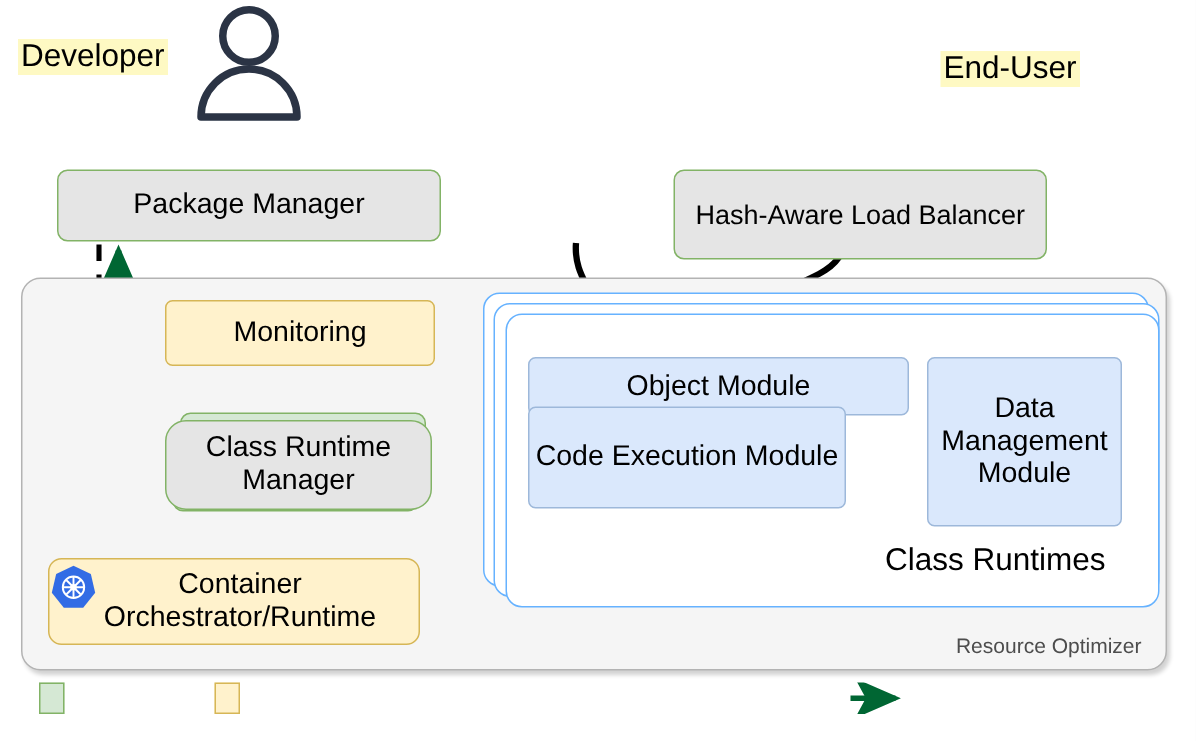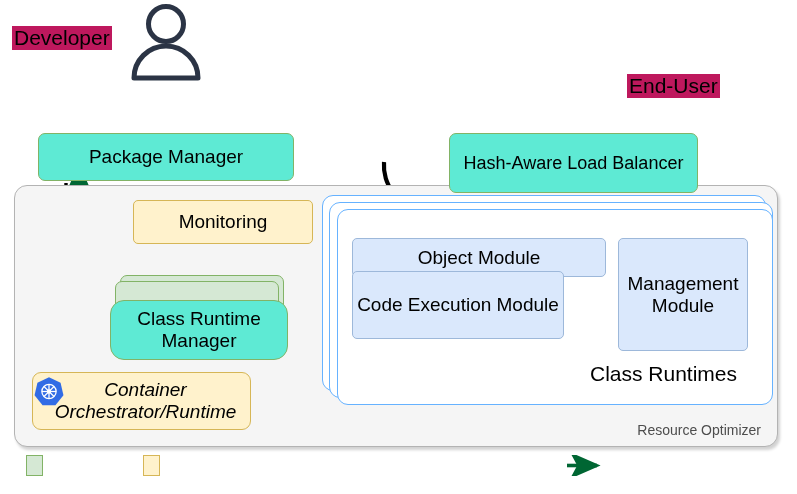--- a/index.html
+++ b/index.html
@@ -27,47 +27,46 @@
     display: flex;
     align-items: center;
     justify-content: center;
     text-align: center;
     line-height: 1.15;
     z-index: 5;
   }
   
   .actor-label {
     position: absolute;
-    background: #be185d;
+    background: #fef9c3;
     color: #000000;
     font-size: 21px;
     line-height: 1.05;
     padding: 1px 2px;
     white-space: nowrap;
     z-index: 8;
   }
   #developer-label { left: 12px; top: 26px; }
-  #enduser-label   { left: 627px; top: 34px; margin-top: 40px; }
+  #enduser-label   { left: 627px; top: 34px; }
 
   
   #person-icon {
     position: absolute;
     left: 126px; top: 2px;
     width: 80px; height: 80px;
     z-index: 7;
   }
 
   
   .green-box {
-    background: #5eead4;
+    background: #e5e5e5;
     border: 1.6px solid #82b366;
     border-radius: 7px;
     font-size: 19px;
     color: #000000;
-    margin-top: 20px;
   }
   #package-manager { left: 38px;  top: 113px; width: 256px; height: 48px; }
   #load-balancer   { left: 449px; top: 113px; width: 249px; height: 60px;
                      font-size: 18px; }
 
   
   #crm-shadow2 { left: 120px; top: 275px; width: 162px; height: 58px;
                  background:#d5e8d4; border:1.6px solid #82b366; border-radius:7px;
                  position:absolute; z-index:4; }
   #crm-shadow1 { left: 115px; top: 281px; width: 162px; height: 58px;
@@ -78,26 +77,25 @@
 
   
   .yellow-box {
     background: #ffe6cc;
     background: #fff2cc;
     border: 1.6px solid #d6b656;
     border-radius: 5px;
     font-size: 19px;
     color: #000000;
   }
-  #monitoring { left: 110px; top: 200px; width: 180px; height: 44px; margin-left: 23px; }
+  #monitoring { left: 110px; top: 200px; width: 180px; height: 44px; }
   #container-orchestrator {
-    left: 32px; top: 372px; width: 219px; height: 58px;
+    left: 32px; top: 372px; width: 248px; height: 58px;
     border-radius: 9px; font-size: 19px;
     padding-left: 8px;
-    font-style: italic;
   }
   #k8s-icon {
     position: absolute;
     left: 32px; top: 375px;
     width: 34px; height: 34px;
     z-index: 7;
   }
 
   
   .blue-box {
@@ -227,20 +225,21 @@
 <div class="node blue-box" id="object-module">Object Module</div>
 
 <div class="node blue-box" id="code-exec-module">
   <div>
     <div>Code Execution Module</div>
   </div>
 </div>
 
 <div class="node blue-box" id="data-mgmt-module">
   <div>
+    <div>Data</div>
     <div>Management</div>
     <div>Module</div>
   </div>
 </div>
 
 <div class="node yellow-box" id="monitoring">Monitoring</div>
 
 <div id="crm-shadow2"></div>
 <div id="crm-shadow1"></div>
 

